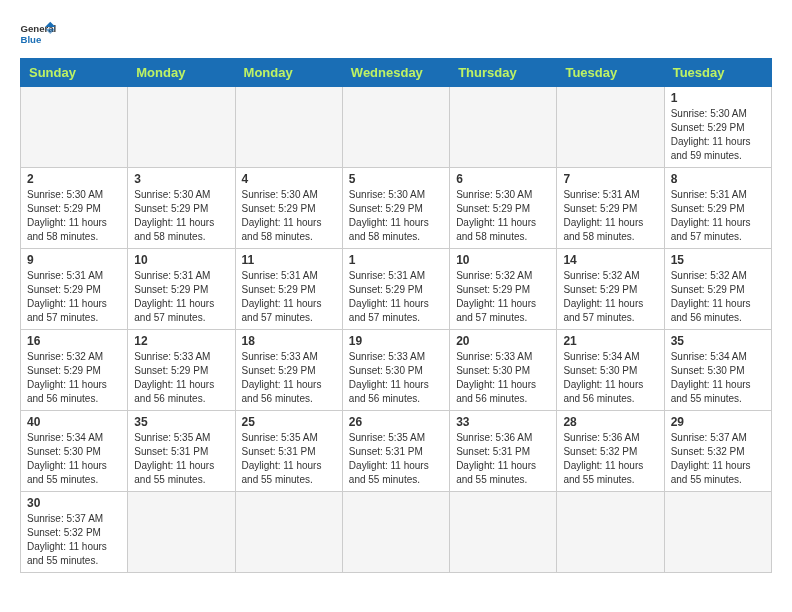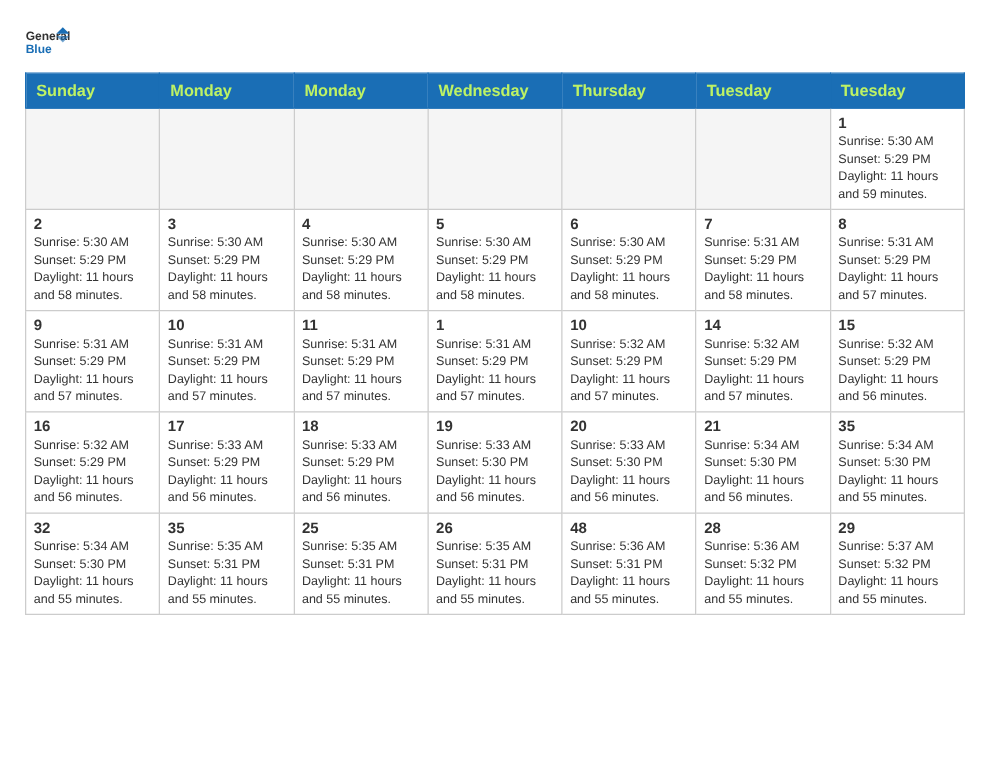--- a/index.html
+++ b/index.html
@@ -178,21 +178,21 @@
           <span class="day-number">15</span>
           <div class="day-info">Sunrise: 5:32 AM<br>Sunset: 5:29 PM<br>Daylight: 11 hours and 56 minutes.</div>
         </td>
       </tr>
       <tr>
         <td>
           <span class="day-number">16</span>
           <div class="day-info">Sunrise: 5:32 AM<br>Sunset: 5:29 PM<br>Daylight: 11 hours and 56 minutes.</div>
         </td>
         <td>
-          <span class="day-number">17</span>
+          <span class="day-number">12</span>
           <div class="day-info">Sunrise: 5:33 AM<br>Sunset: 5:29 PM<br>Daylight: 11 hours and 56 minutes.</div>
         </td>
         <td>
           <span class="day-number">18</span>
           <div class="day-info">Sunrise: 5:33 AM<br>Sunset: 5:29 PM<br>Daylight: 11 hours and 56 minutes.</div>
         </td>
         <td>
           <span class="day-number">19</span>
           <div class="day-info">Sunrise: 5:33 AM<br>Sunset: 5:30 PM<br>Daylight: 11 hours and 56 minutes.</div>
         </td>
@@ -204,42 +204,54 @@
           <span class="day-number">21</span>
           <div class="day-info">Sunrise: 5:34 AM<br>Sunset: 5:30 PM<br>Daylight: 11 hours and 56 minutes.</div>
         </td>
         <td>
           <span class="day-number">35</span>
           <div class="day-info">Sunrise: 5:34 AM<br>Sunset: 5:30 PM<br>Daylight: 11 hours and 55 minutes.</div>
         </td>
       </tr>
       <tr>
         <td>
-          <span class="day-number">32</span>
+          <span class="day-number">40</span>
           <div class="day-info">Sunrise: 5:34 AM<br>Sunset: 5:30 PM<br>Daylight: 11 hours and 55 minutes.</div>
         </td>
         <td>
           <span class="day-number">35</span>
           <div class="day-info">Sunrise: 5:35 AM<br>Sunset: 5:31 PM<br>Daylight: 11 hours and 55 minutes.</div>
         </td>
         <td>
           <span class="day-number">25</span>
           <div class="day-info">Sunrise: 5:35 AM<br>Sunset: 5:31 PM<br>Daylight: 11 hours and 55 minutes.</div>
         </td>
         <td>
           <span class="day-number">26</span>
           <div class="day-info">Sunrise: 5:35 AM<br>Sunset: 5:31 PM<br>Daylight: 11 hours and 55 minutes.</div>
         </td>
         <td>
-          <span class="day-number">48</span>
+          <span class="day-number">33</span>
           <div class="day-info">Sunrise: 5:36 AM<br>Sunset: 5:31 PM<br>Daylight: 11 hours and 55 minutes.</div>
         </td>
         <td>
           <span class="day-number">28</span>
           <div class="day-info">Sunrise: 5:36 AM<br>Sunset: 5:32 PM<br>Daylight: 11 hours and 55 minutes.</div>
         </td>
         <td>
           <span class="day-number">29</span>
           <div class="day-info">Sunrise: 5:37 AM<br>Sunset: 5:32 PM<br>Daylight: 11 hours and 55 minutes.</div>
         </td>
+      </tr>
+      <tr>
+        <td>
+          <span class="day-number">30</span>
+          <div class="day-info">Sunrise: 5:37 AM<br>Sunset: 5:32 PM<br>Daylight: 11 hours and 55 minutes.</div>
+        </td>
+        <td class="empty"></td>
+        <td class="empty"></td>
+        <td class="empty"></td>
+        <td class="empty"></td>
+        <td class="empty"></td>
+        <td class="empty"></td>
       </tr>
     </tbody>
 </table>
 
 </body></html>

